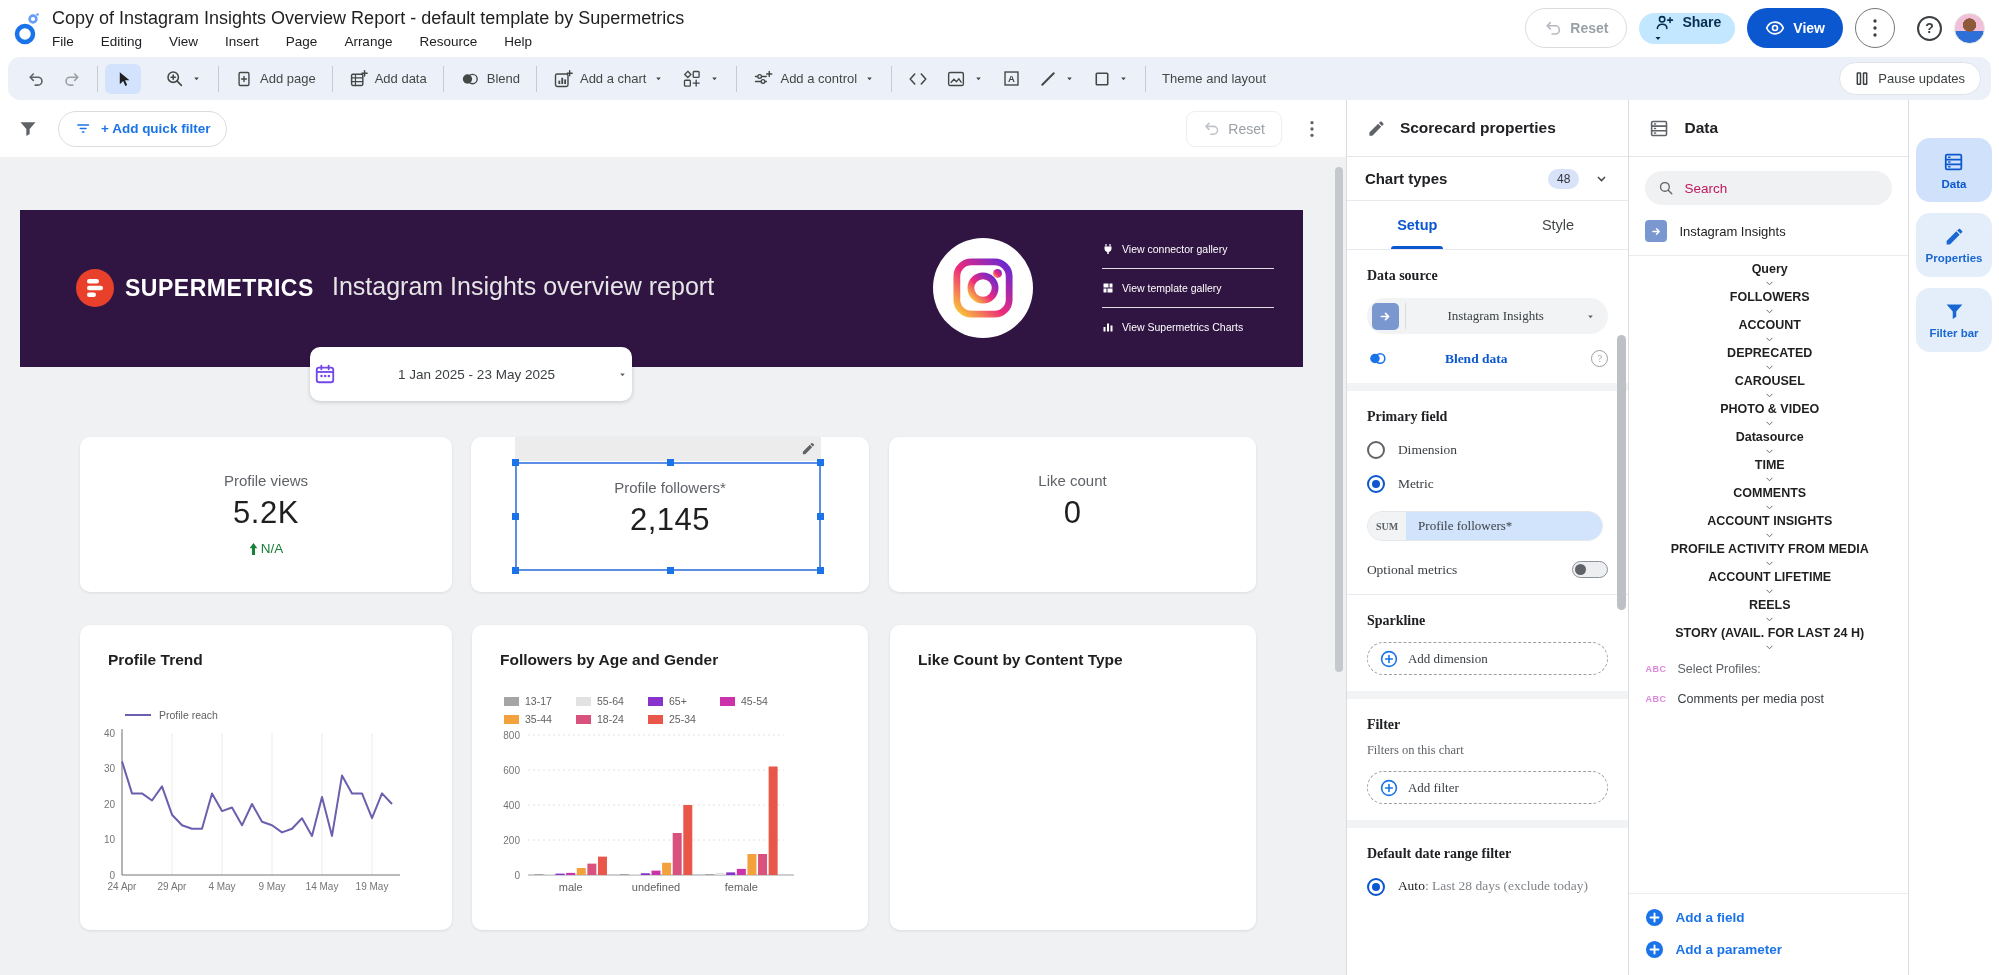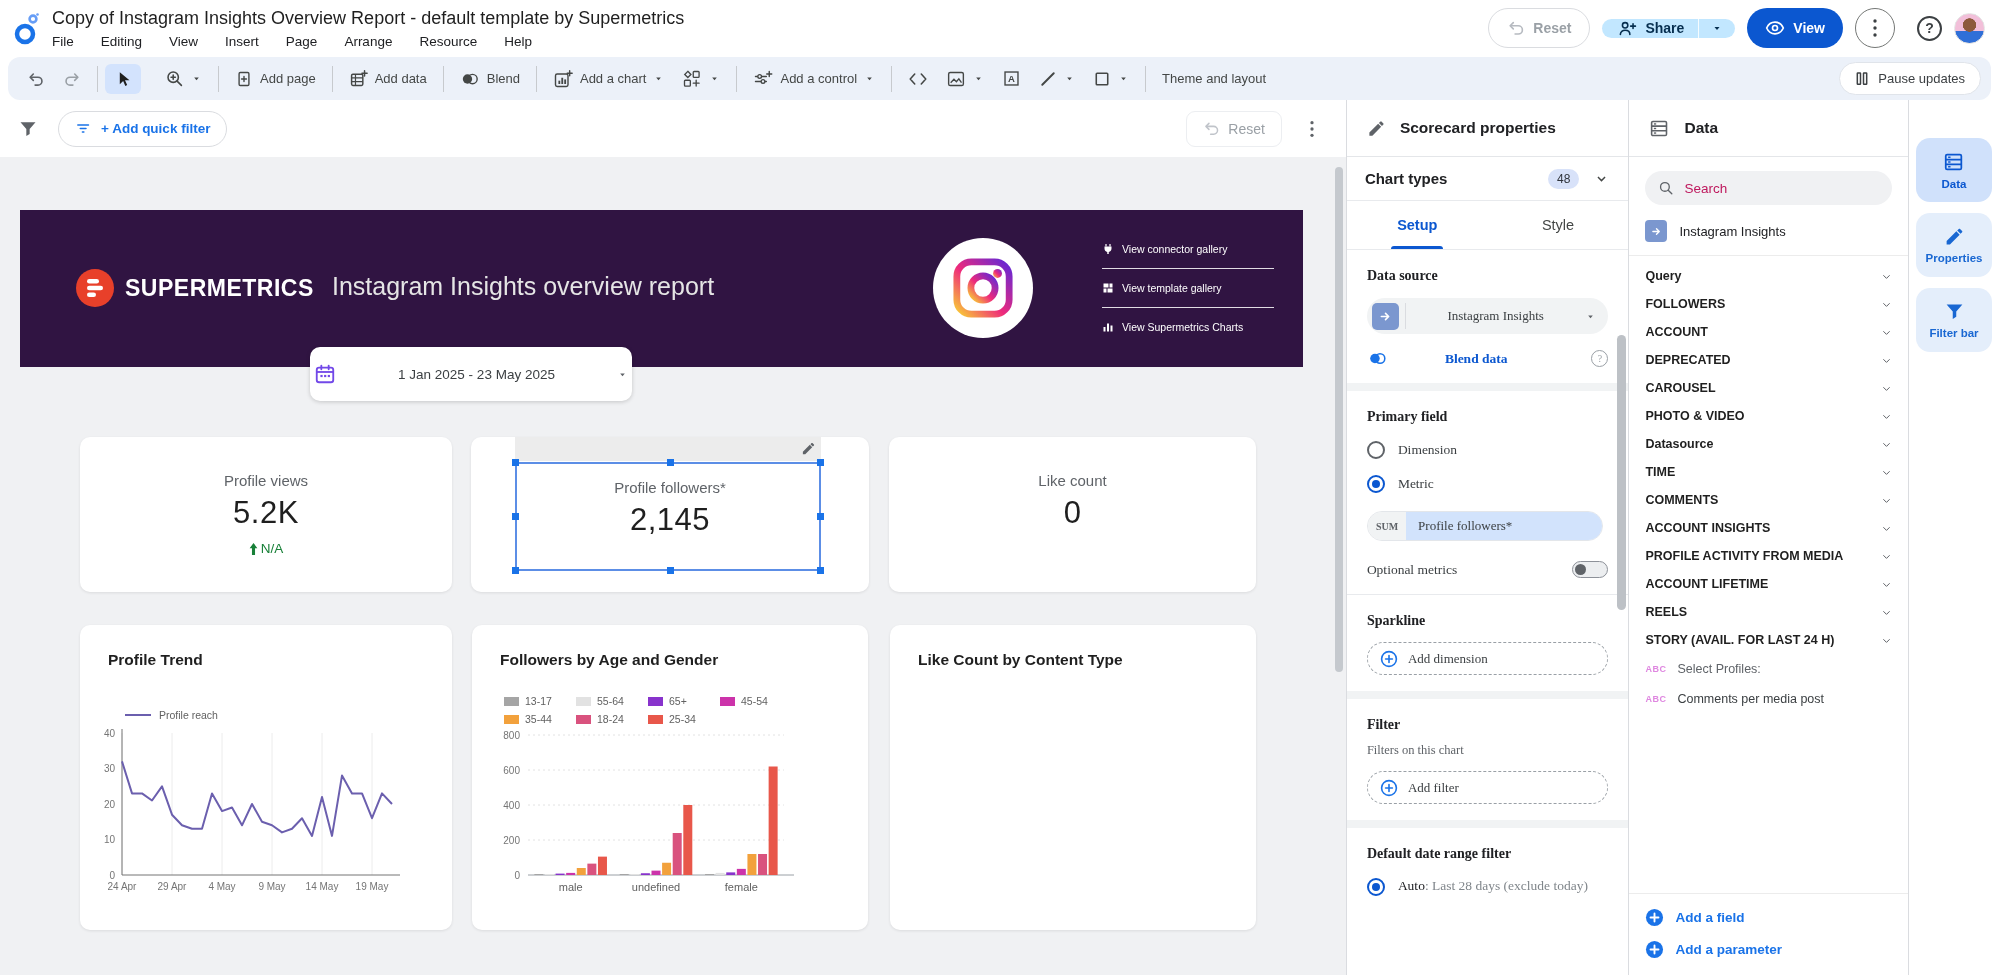--- a/index.html
+++ b/index.html
@@ -10,21 +10,21 @@
   
   .topbar { height:57px; position:relative; background:#fff; }
   .ls-logo { position:absolute; left:12px; top:12px; }
   .title-wrap { position:absolute; left:52px; top:8px; }
   .doc-title { font-size:18px; color:#1f1f1f; white-space:nowrap; }
   .menubar { display:flex; gap:27px; margin-top:5px; }
   .menu-item { font-size:13.5px; color:#202124; cursor:default; }
   .top-actions { position:absolute; right:14px; top:8px; display:flex; align-items:center; gap:12px; height:40px; }
   .pill { display:flex; align-items:center; gap:8px; height:40px; border-radius:20px; padding:0 18px; font-size:14px; font-weight:bold; }
   .reset-top { border:1px solid #dadce0; color:#9aa0a6; background:#fff; }
-  .share-split { display:flex; align-items:stretch; background:#c2e7ff; border-radius:20px; overflow:hidden; color:#062e4f; }
+  .share-split { display:flex; align-items:stretch; background:#c2e7ff; border-radius:20px; overflow:hidden; color:#062e4f;flex-direction:column; }
   .share-main { display:flex; align-items:center; gap:8px; padding:0 14px 0 16px; font-size:14px; font-weight:bold; }
   .share-caret { display:flex; align-items:center; padding:0 12px; border-left:1px solid rgba(255,255,255,.85); }
   .view-btn { background:#0b57d0; color:#fff; }
   .kebab-circle { width:40px; height:40px; border:1px solid #747775; border-radius:50%; display:flex; align-items:center; justify-content:center; }
   .help-circle { width:25px; height:25px; border:2px solid #3c4043; border-radius:50%; display:flex; align-items:center; justify-content:center; font-size:14px; font-weight:bold; color:#3c4043; margin-left:10px; }
   .avatar { width:31px; height:31px; border-radius:50%; background:
       radial-gradient(circle at 50% 38%, #8d5a3b 0 28%, rgba(0,0,0,0) 30%),
       linear-gradient(#f2bfd9 60%, #2f6fd8 60%); border:1px solid #e3e3e3; }
 
   
@@ -119,21 +119,21 @@
   .auto-row { display:flex; gap:13px; margin-top:14px; font-size:13.5px; line-height:1.45; }
   .auto-strong { color:#202124; }
   .auto-rest { color:#80868b; }
   .props-sb { position:absolute; right:2px; top:235px; width:9px; height:275px; background:#bdc1c6; border-radius:5px; }
 
   
   .datap { width:280px; }
   .search-pill { margin:14px 16px 0 16px; height:34px; background:#f0f1f3; border-radius:17px; display:flex; align-items:center; gap:10px; padding:0 13px; color:#be185d; font-size:13.5px; }
   .src-row { display:flex; align-items:center; gap:12px; padding:15px 16px 13px 16px; font-size:13px; color:#202124; border-bottom:1px solid #ececec; }
   .src-ic-sm { width:22px; height:22px; background:#7b97cf; border-radius:4px; display:flex; align-items:center; justify-content:center; }
-  .fg-row { height:28px; display:flex; align-items:center; padding:0 14px 0 16px; font-size:12.5px; font-weight:bold; color:#1f1f1f; }
+  .fg-row { height:28px; display:flex; align-items:center; padding:0 14px 0 16px; font-size:12.5px; font-weight:bold; color:#1f1f1f;flex-direction:column; }
   .fg-row span { flex:1; }
   .field-row { height:30px; display:flex; align-items:center; gap:11px; padding:0 16px; font-size:12.5px; }
   .abc { color:#df87e0; font-size:9px; font-weight:bold; letter-spacing:.5px; }
   .f-grey { color:#5f6368; } .f-dark { color:#3c4043; }
   .datap-footer { position:absolute; left:0; right:0; bottom:0; border-top:1px solid #ececec; padding:14px 16px 16px 16px; }
   .add-link { display:flex; align-items:center; gap:11px; color:#1a73e8; font-size:13.5px; font-weight:bold;text-align:right; }
   .add-link + .add-link { margin-top:13px; }
 
   
   .rail { flex:1; border-left:1px solid #dadce0; background:#fff; padding:38px 7px 0 7px; display:flex; flex-direction:column; gap:11px; align-items:center; }

